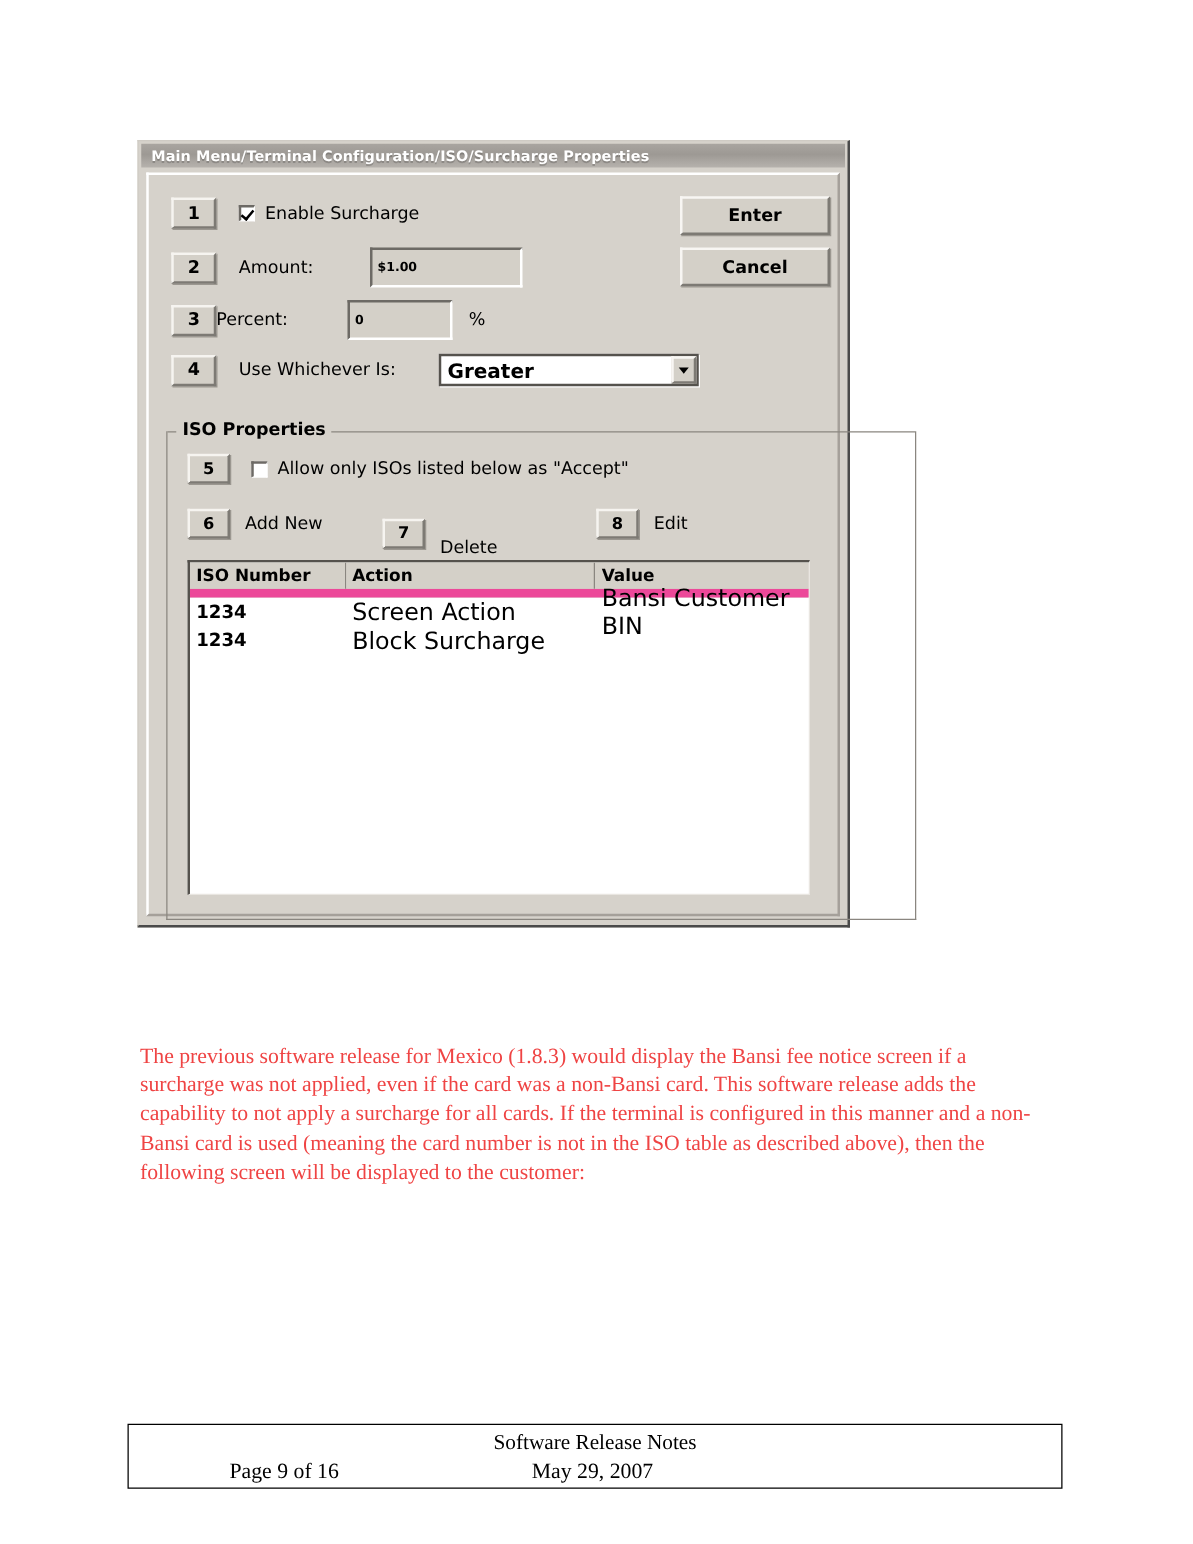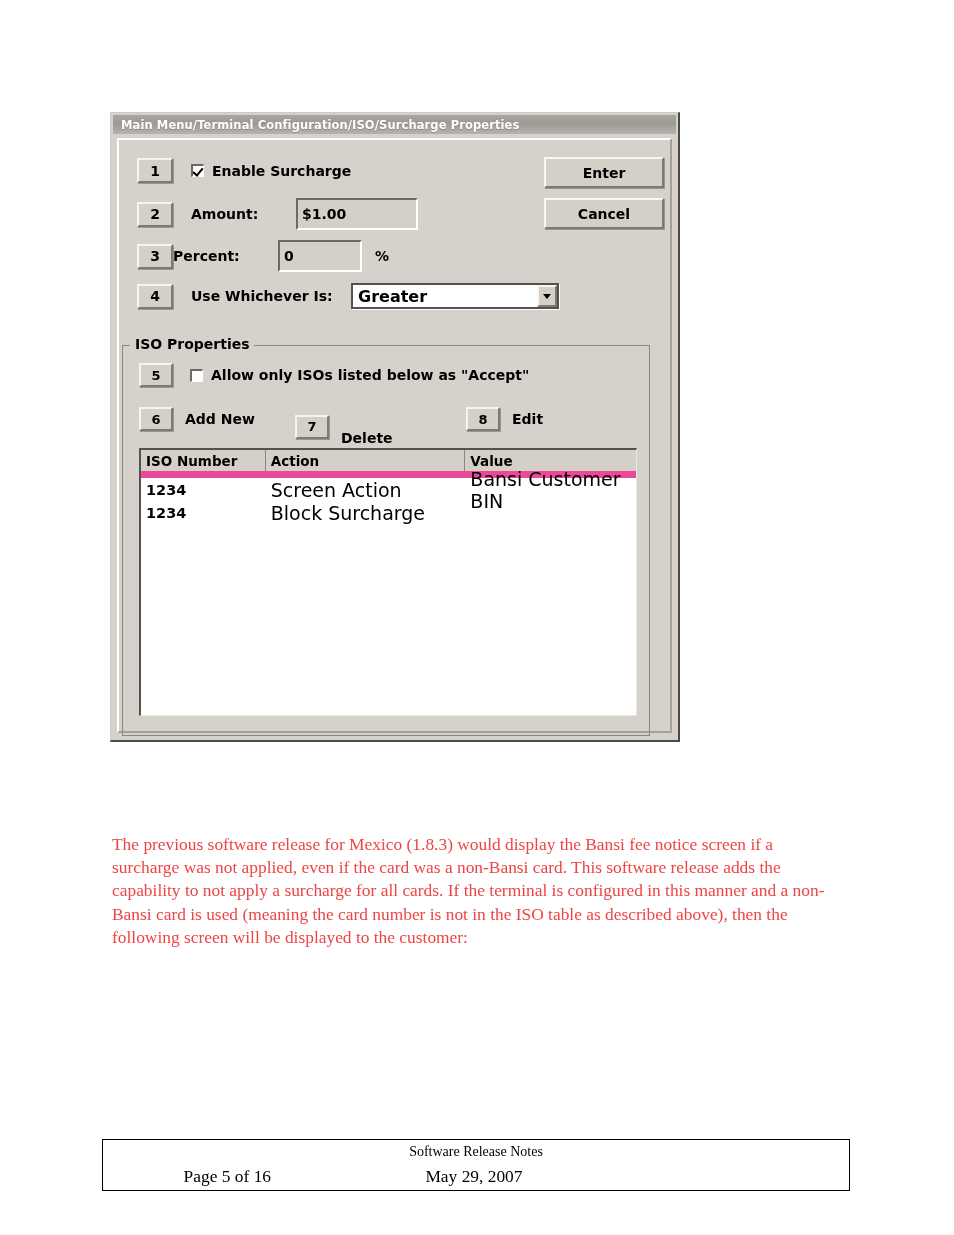--- a/index.html
+++ b/index.html
@@ -78,21 +78,21 @@
     justify-content: center;
     font-size: 14px;
     font-weight: bold;
     color: #000000;
     box-shadow: 1px 1px 0 #9b9790;
   }
   .numbtn.sm { width: 34px; height: 24px; font-size: 13px; }
 
   .fieldlabel {
     font-size: 14px;
-    font-weight: bold;
+    font-weight: normal;
     color: #000000;
     white-space: nowrap;
   }
 
   
   .actbtn {
     width: 120px;
     height: 31px;
     background: #d4d0c8;
     border-top: 2px solid #f8f6f3;
@@ -113,21 +113,21 @@
   .textbox {
     background: #d4d0c8;
     border-top: 2px solid #6d6a65;
     border-left: 2px solid #6d6a65;
     border-right: 2px solid #ffffff;
     border-bottom: 2px solid #ffffff;
     box-sizing: border-box;
     display: flex;
     align-items: center;
     padding-left: 4px;
-    font-size: 14px;
+    font-size: 10px;
     font-weight: bold;
     color: #000000;
   }
 
   
   .combobox {
     background: #ffffff;
     border: 2px solid #55524d;
     border-right-color: #55524d;
     box-sizing: border-box;
@@ -273,21 +273,21 @@
     width: 748px;
     height: 52px;
     border: 1.5px solid #000000;
     box-sizing: border-box;
   }
   .footer-line1 {
     position: absolute;
     left: 0; right: 0; top: 4px;
     text-align: center;
     font-family: "Liberation Serif", serif;
-    font-size: 14px;
+    font-size: 17px;
   }
   .footer-line2 {
     position: absolute;
     left: 0; right: 0; top: 26px;
     display: flex;
     align-items: center;
     font-family: "Liberation Serif", serif;
     font-size: 17.4px;
   }
   .footer-left  { width: 33.33%; text-align: center; padding-left: 6px; box-sizing: border-box;}
@@ -333,21 +333,21 @@
         <span class="combotext">Greater</span>
         <span class="combo-arrow-btn">
             <span class="tri-down"></span>
           </span>
       </div>
     </div>
 
     <div class="actbtn" style="position:absolute; left:425px; top:17px;">Enter</div>
     <div class="actbtn" style="position:absolute; left:425px; top:58px;">Cancel</div>
 
-    <div class="groupbox" style="left:3px; top:205px; width:528px; height:391px;">
+    <div class="groupbox" style="left:14px; top:205px; width:600px; height:391px;">
       <div class="gb-topline-l"></div>
       <div class="gb-topline-r" style="left:118px; right:0;"></div>
       <span class="gb-title">ISO Properties</span>
 
       <div class="row-abs" style="left:16px; top:18px;">
         <div class="numbtn sm">5</div>
         <div class="chk" style="margin-left:17px;"></div>
         <span class="fieldlabel" style="margin-left:8px;">Allow only ISOs listed below as "Accept"</span>
       </div>
 
@@ -385,16 +385,16 @@
     </div>
 
   </div>
 </div>
 
 <div class="body-para">The previous software release for Mexico (1.8.3) would display the Bansi fee notice screen if a surcharge was not applied, even if the card was a non-Bansi card.  This software release adds the capability to not apply a surcharge for all cards.  If the terminal is configured in this manner and a non-Bansi card is used (meaning the card number is not in the ISO table as described above), then the following screen will be displayed to the customer:</div>
 
 <div class="footer-box">
   <div class="footer-line1">Software Release Notes</div>
   <div class="footer-line2">
-    <div class="footer-mid">Page 5 of 16</div>
+    <div class="footer-mid">Page 9 of 16</div>
     <div class="footer-right">May 29, 2007</div>
   </div>
 </div>
 
 </body></html>

